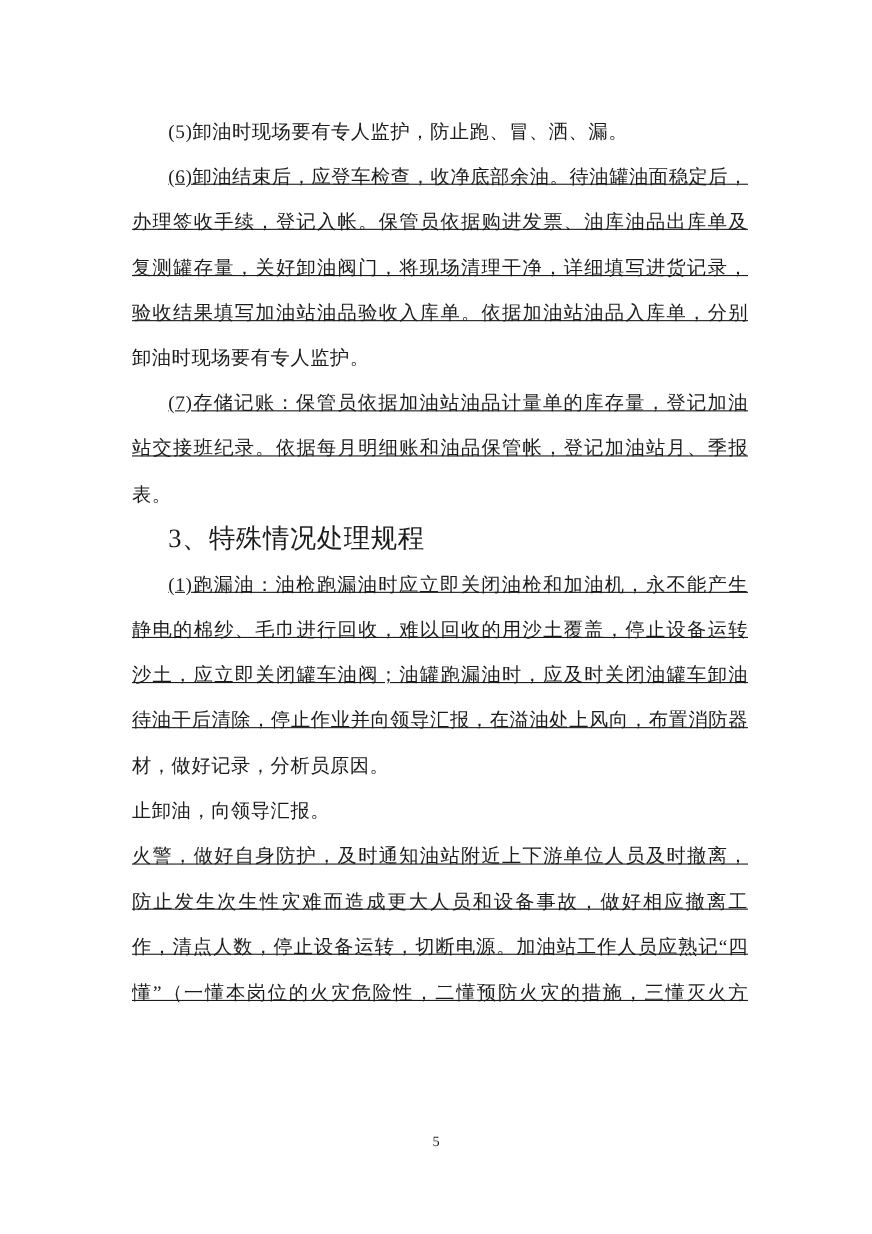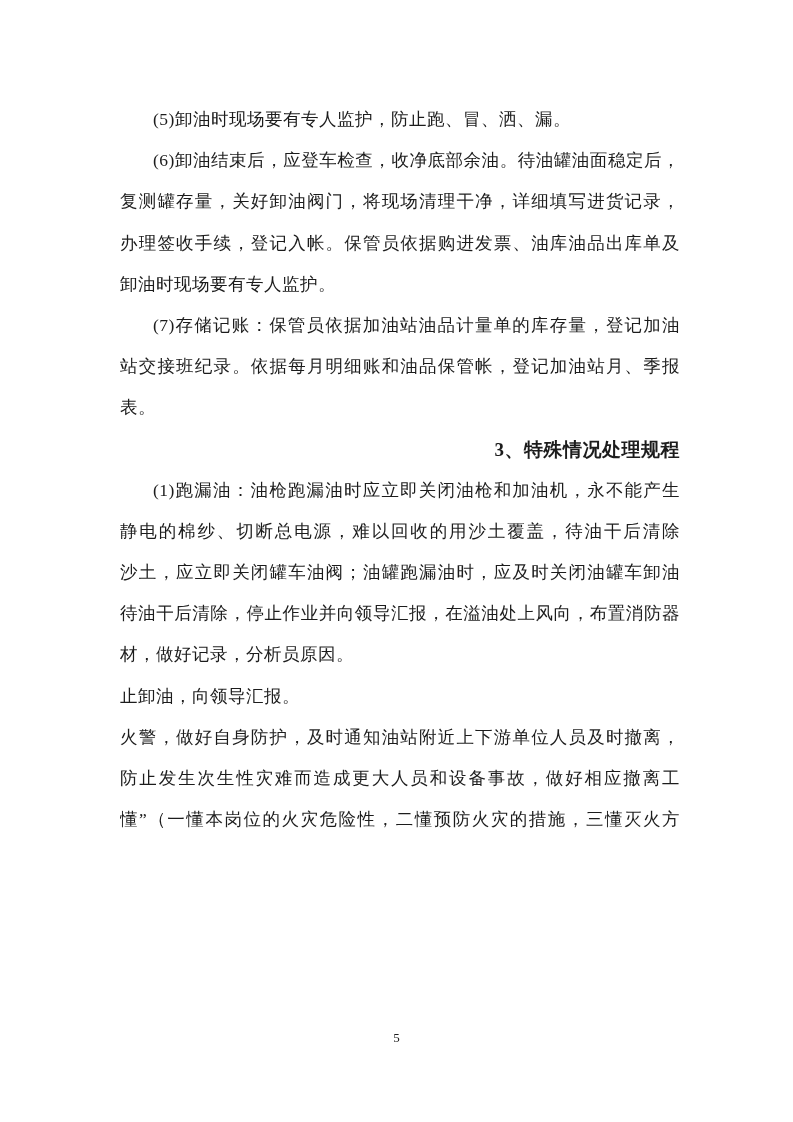--- a/index.html
+++ b/index.html
@@ -28,59 +28,61 @@
     height: 41.2px;
     white-space: normal;
     overflow: hidden;
     letter-spacing: 0.5px;
   }
   
   .j {
     text-align: justify;
     text-align-last: justify;
     text-justify: inter-character;
+    text-decoration: underline;
   }
   
   .ind {
     padding-left: 33px;
   }
   .head {
-    font-weight: bold;
-    font-size: 19px;
-    text-align: right;
+    font-weight: normal;
+    font-size: 24px;
   }
   .pagenum {
     position: absolute;
     left: 0;
     top: 1028px;
     width: 793px;
     text-align: center;
     font-size: 13px;
     line-height: 20px;
     color: #1c1c1c;
   }
 </style>
 </head>
 <body>
 
 <div class="page">
   <div class="textblock">
     <div class="ln ind">(5)卸油时现场要有专人监护，防止跑、冒、洒、漏。</div>
     <div class="ln ind j">(6)卸油结束后，应登车检查，收净底部余油。待油罐油面稳定后，</div>
+    <div class="ln j">办理签收手续，登记入帐。保管员依据购进发票、油库油品出库单及</div>
     <div class="ln j">复测罐存量，关好卸油阀门，将现场清理干净，详细填写进货记录，</div>
-    <div class="ln j">办理签收手续，登记入帐。保管员依据购进发票、油库油品出库单及</div>
+    <div class="ln j">验收结果填写加油站油品验收入库单。依据加油站油品入库单，分别</div>
     <div class="ln">卸油时现场要有专人监护。</div>
     <div class="ln ind j">(7)存储记账：保管员依据加油站油品计量单的库存量，登记加油</div>
     <div class="ln j">站交接班纪录。依据每月明细账和油品保管帐，登记加油站月、季报</div>
     <div class="ln">表。</div>
     <div class="ln ind head">3、特殊情况处理规程</div>
     <div class="ln ind j">(1)跑漏油：油枪跑漏油时应立即关闭油枪和加油机，永不能产生</div>
-    <div class="ln j">静电的棉纱、切断总电源，难以回收的用沙土覆盖，待油干后清除</div>
+    <div class="ln j">静电的棉纱、毛巾进行回收，难以回收的用沙土覆盖，停止设备运转</div>
     <div class="ln j">沙土，应立即关闭罐车油阀；油罐跑漏油时，应及时关闭油罐车卸油阀，</div>
     <div class="ln j">待油干后清除，停止作业并向领导汇报，在溢油处上风向，布置消防器</div>
     <div class="ln">材，做好记录，分析员原因。</div>
     <div class="ln">止卸油，向领导汇报。</div>
     <div class="ln j">火警，做好自身防护，及时通知油站附近上下游单位人员及时撤离，</div>
     <div class="ln j">防止发生次生性灾难而造成更大人员和设备事故，做好相应撤离工</div>
+    <div class="ln j">作，清点人数，停止设备运转，切断电源。加油站工作人员应熟记“四</div>
     <div class="ln j">懂”（一懂本岗位的火灾危险性，二懂预防火灾的措施，三懂灭火方</div>
   </div>
   <div class="pagenum">5</div>
 </div>
 
 </body></html>

